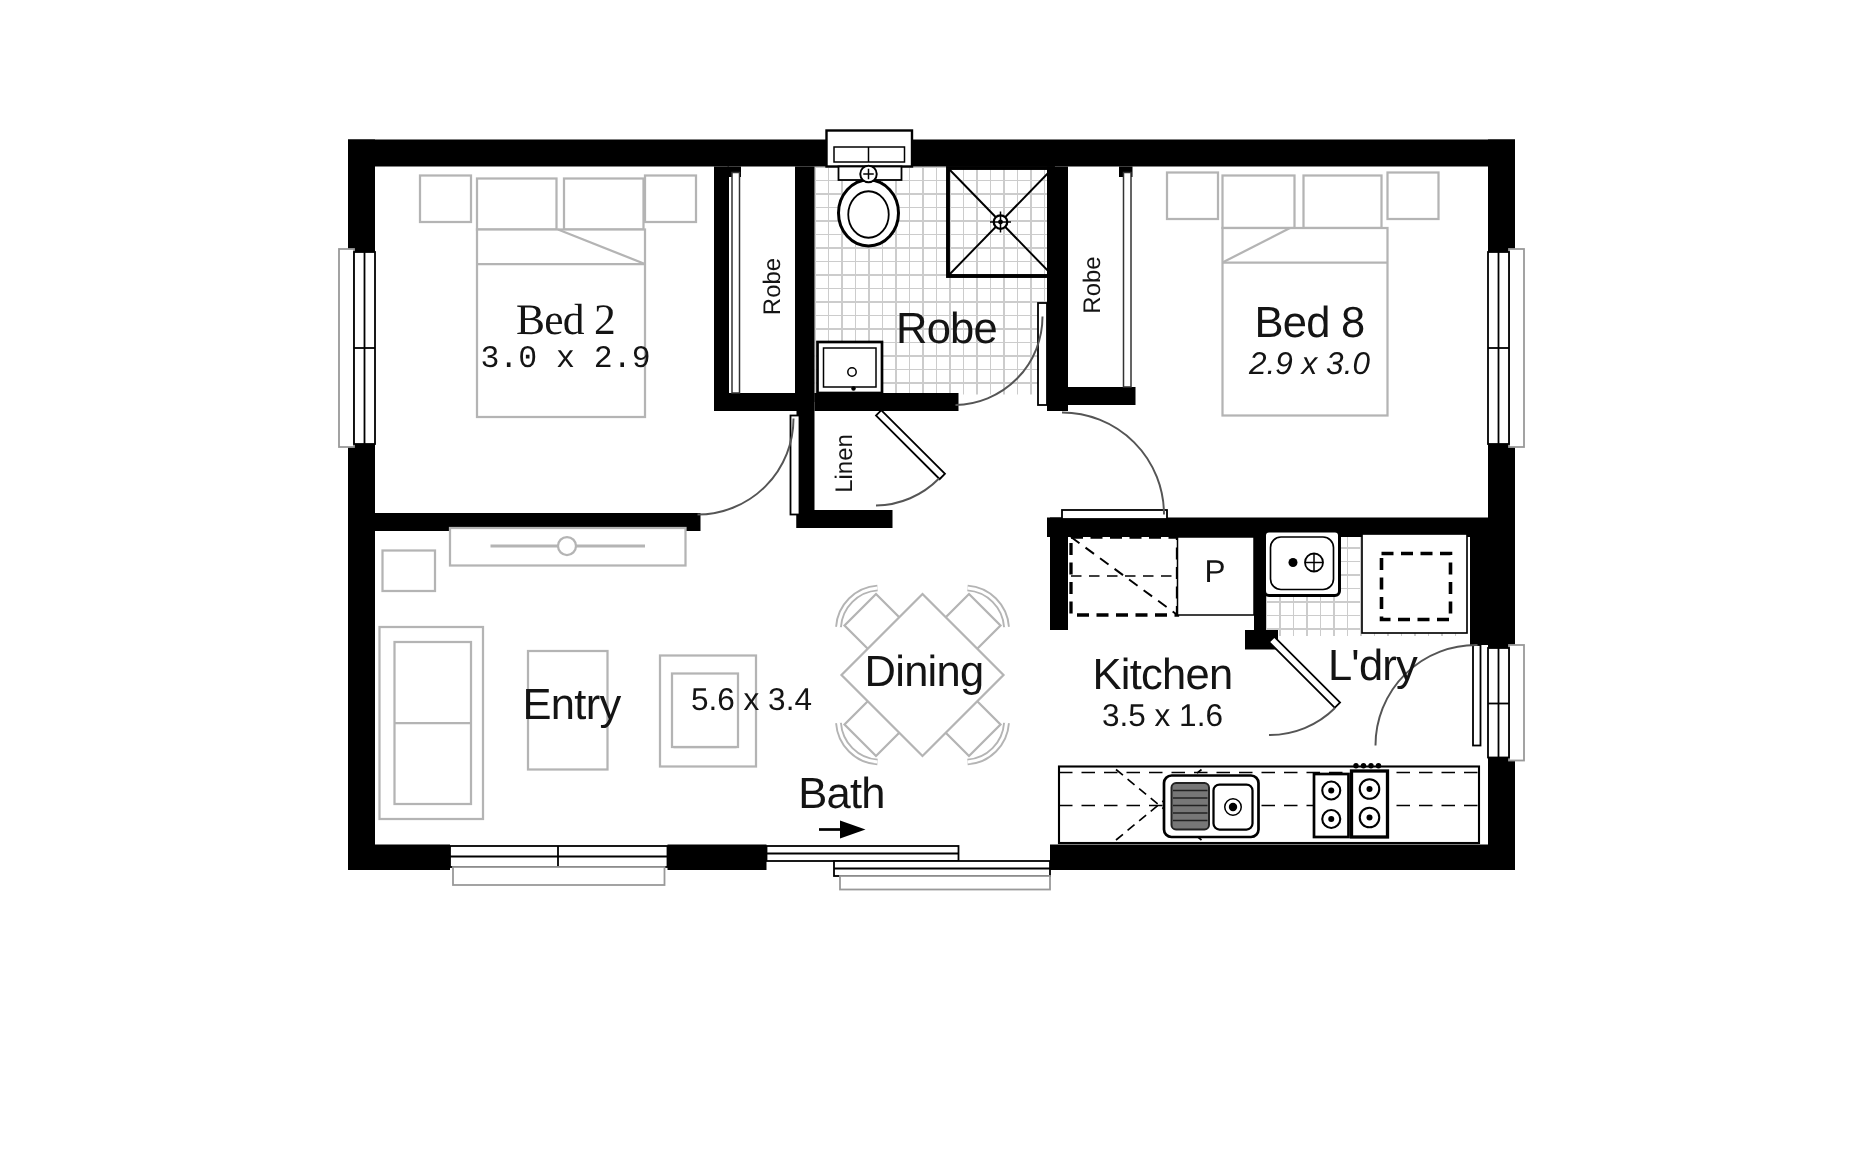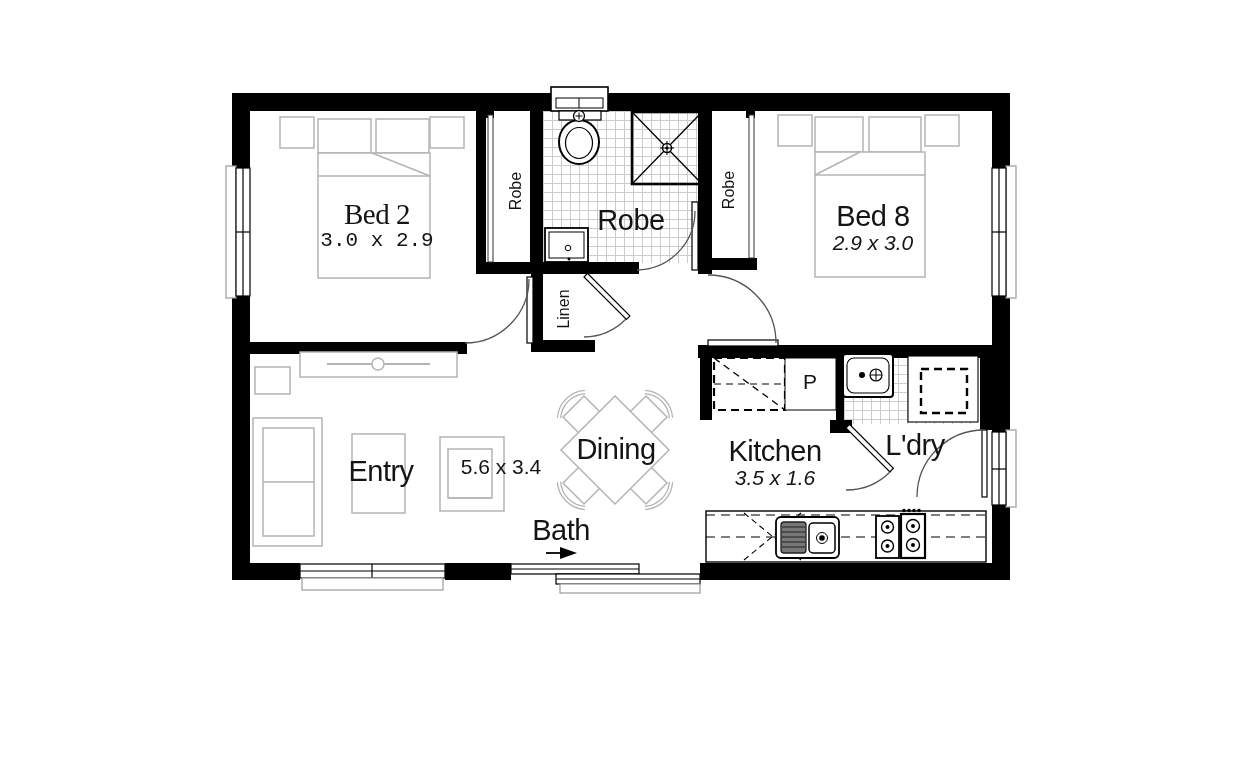--- a/index.html
+++ b/index.html
@@ -261,21 +261,21 @@
   <div class="lbl" style="left:631px;top:220px;">Robe</div>
 
   <div class="lbl" style="left:381px;top:471px;">Entry</div>
   <div class="dim" style="left:501px;top:467px;">5.6 x 3.4</div>
 
   <div class="lbl" style="left:616px;top:449px;">Dining</div>
 
   <div class="lbl" style="left:561px;top:530px;">Bath</div>
 
   <div class="lbl" style="left:775px;top:451px;">Kitchen</div>
-  <div class="dim" style="left:775px;top:478px;font-style:italic;">3.5 x 1.6</div>
+  <div class="dim" style="left:775px;top:478px;">3.5 x 1.6</div>
 
   <div class="lbl" style="left:915px;top:445px;">L'dry</div>
 
   <div class="vlbl" style="left:516px;top:191px;">Robe</div>
   <div class="vlbl" style="left:729px;top:190px;">Robe</div>
   <div class="vlbl" style="left:564px;top:309px;">Linen</div>
   <div class="plbl" style="left:810px;top:382px;">P</div>
 
 </div>
 

